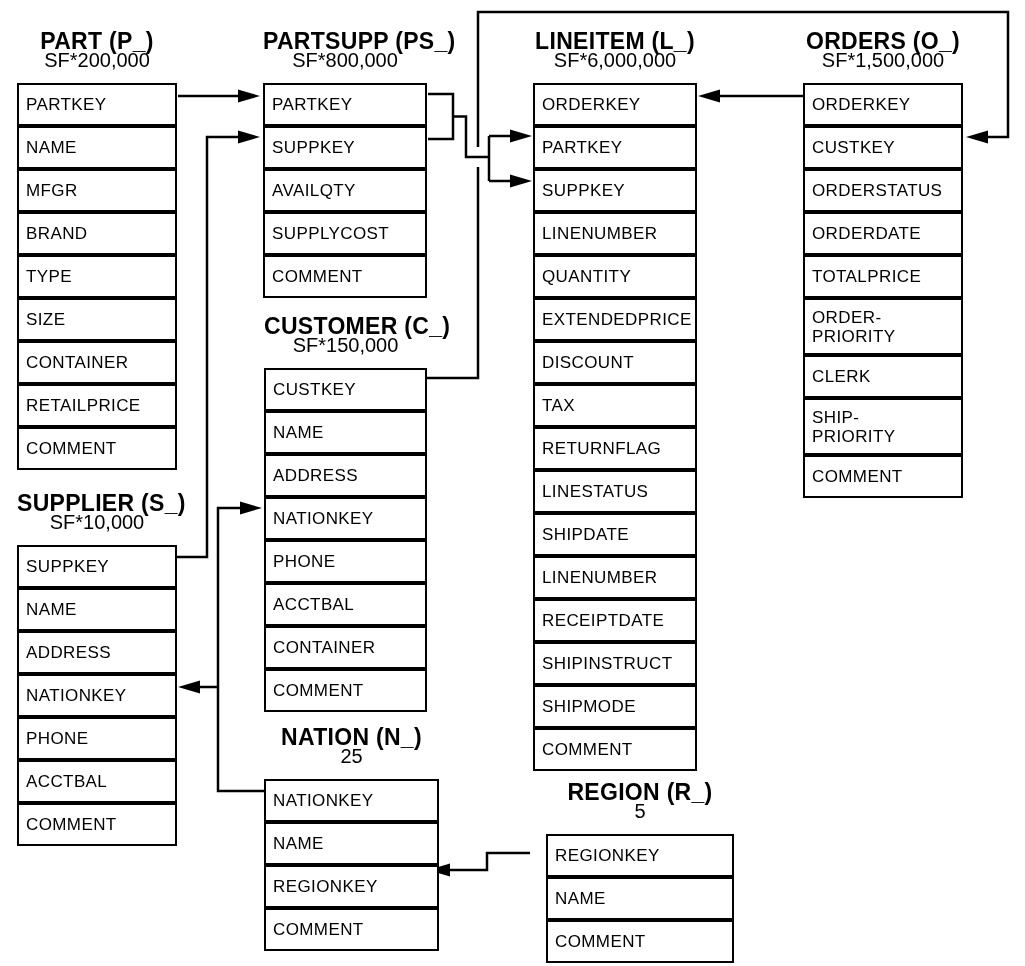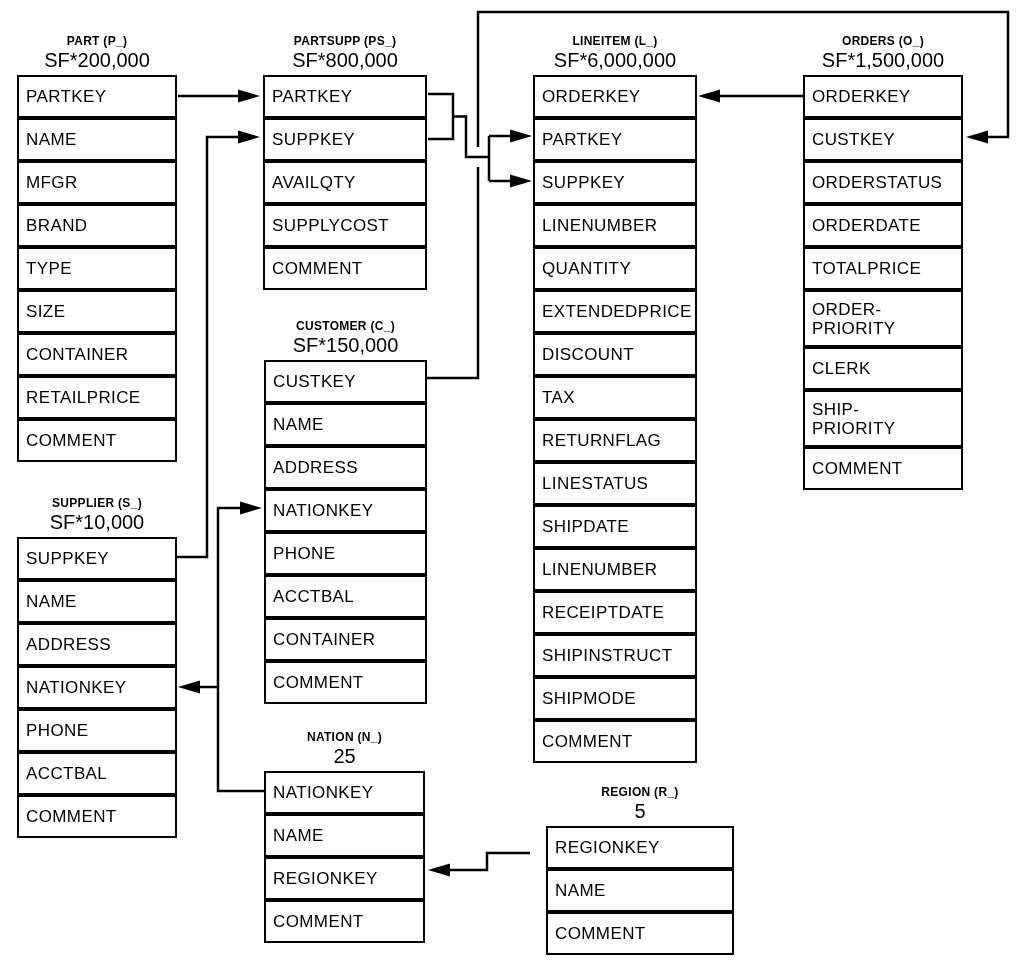--- a/index.html
+++ b/index.html
@@ -8,45 +8,45 @@
     background: #ffffff;
     font-family: "Liberation Sans", sans-serif;
     color: #000000;
     position: relative;
     overflow: hidden;
   }
   .canvas { position: absolute; left: 0; top: 0; width: 1025px; height: 966px; }
 
   .table { position: absolute; }
   .t-title {
-    font-weight: bold; font-size: 12px; letter-spacing: .3px;
+    font-weight: bold; font-size: 23px; letter-spacing: .3px;
     text-align: center; height: 20px; line-height: 20px; white-space: nowrap;
   }
   .t-card {
     font-size: 20px; text-align: center; height: 18px; line-height: 18px; white-space: nowrap;
   }
-  .t-rows { margin-top: 6px; }
+  .t-rows { margin-top: 14px; }
   .row {
     box-sizing: border-box; height: 43px;
     border: 2px solid #000; background: #fff;
     display: flex; align-items: center; padding-left: 7px;
   }
   .row.tall { height: 57px; }
   .col-label {
     font-size: 17px; letter-spacing: .4px; line-height: 19px;
     white-space: pre-line;
   }
 
   #t-part     { left: 17px;  top: 31px;  width: 160px; }
   #t-partsupp { left: 263px; top: 31px;  width: 164px; }
   #t-lineitem { left: 533px; top: 31px;  width: 164px; }
   #t-orders   { left: 803px; top: 31px;  width: 160px; }
   #t-customer { left: 264px; top: 316px; width: 163px; }
   #t-supplier { left: 17px;  top: 493px; width: 160px; }
-  #t-nation   { left: 264px; top: 727px; width: 161px; }
+  #t-nation   { left: 264px; top: 727px; width: 175px; }
   #t-region   { left: 530px; top: 782px; width: 188px; padding-left: 16px; }
 
   svg.overlay { position: absolute; left: 0; top: 0; pointer-events: none; }
   svg.overlay polyline, svg.overlay line { fill: none; stroke: #000; stroke-width: 2.5; }
   svg.overlay polygon { fill: #000; stroke: none; }
 </style>
 </head>
 <body>
 
 <div class="canvas">

